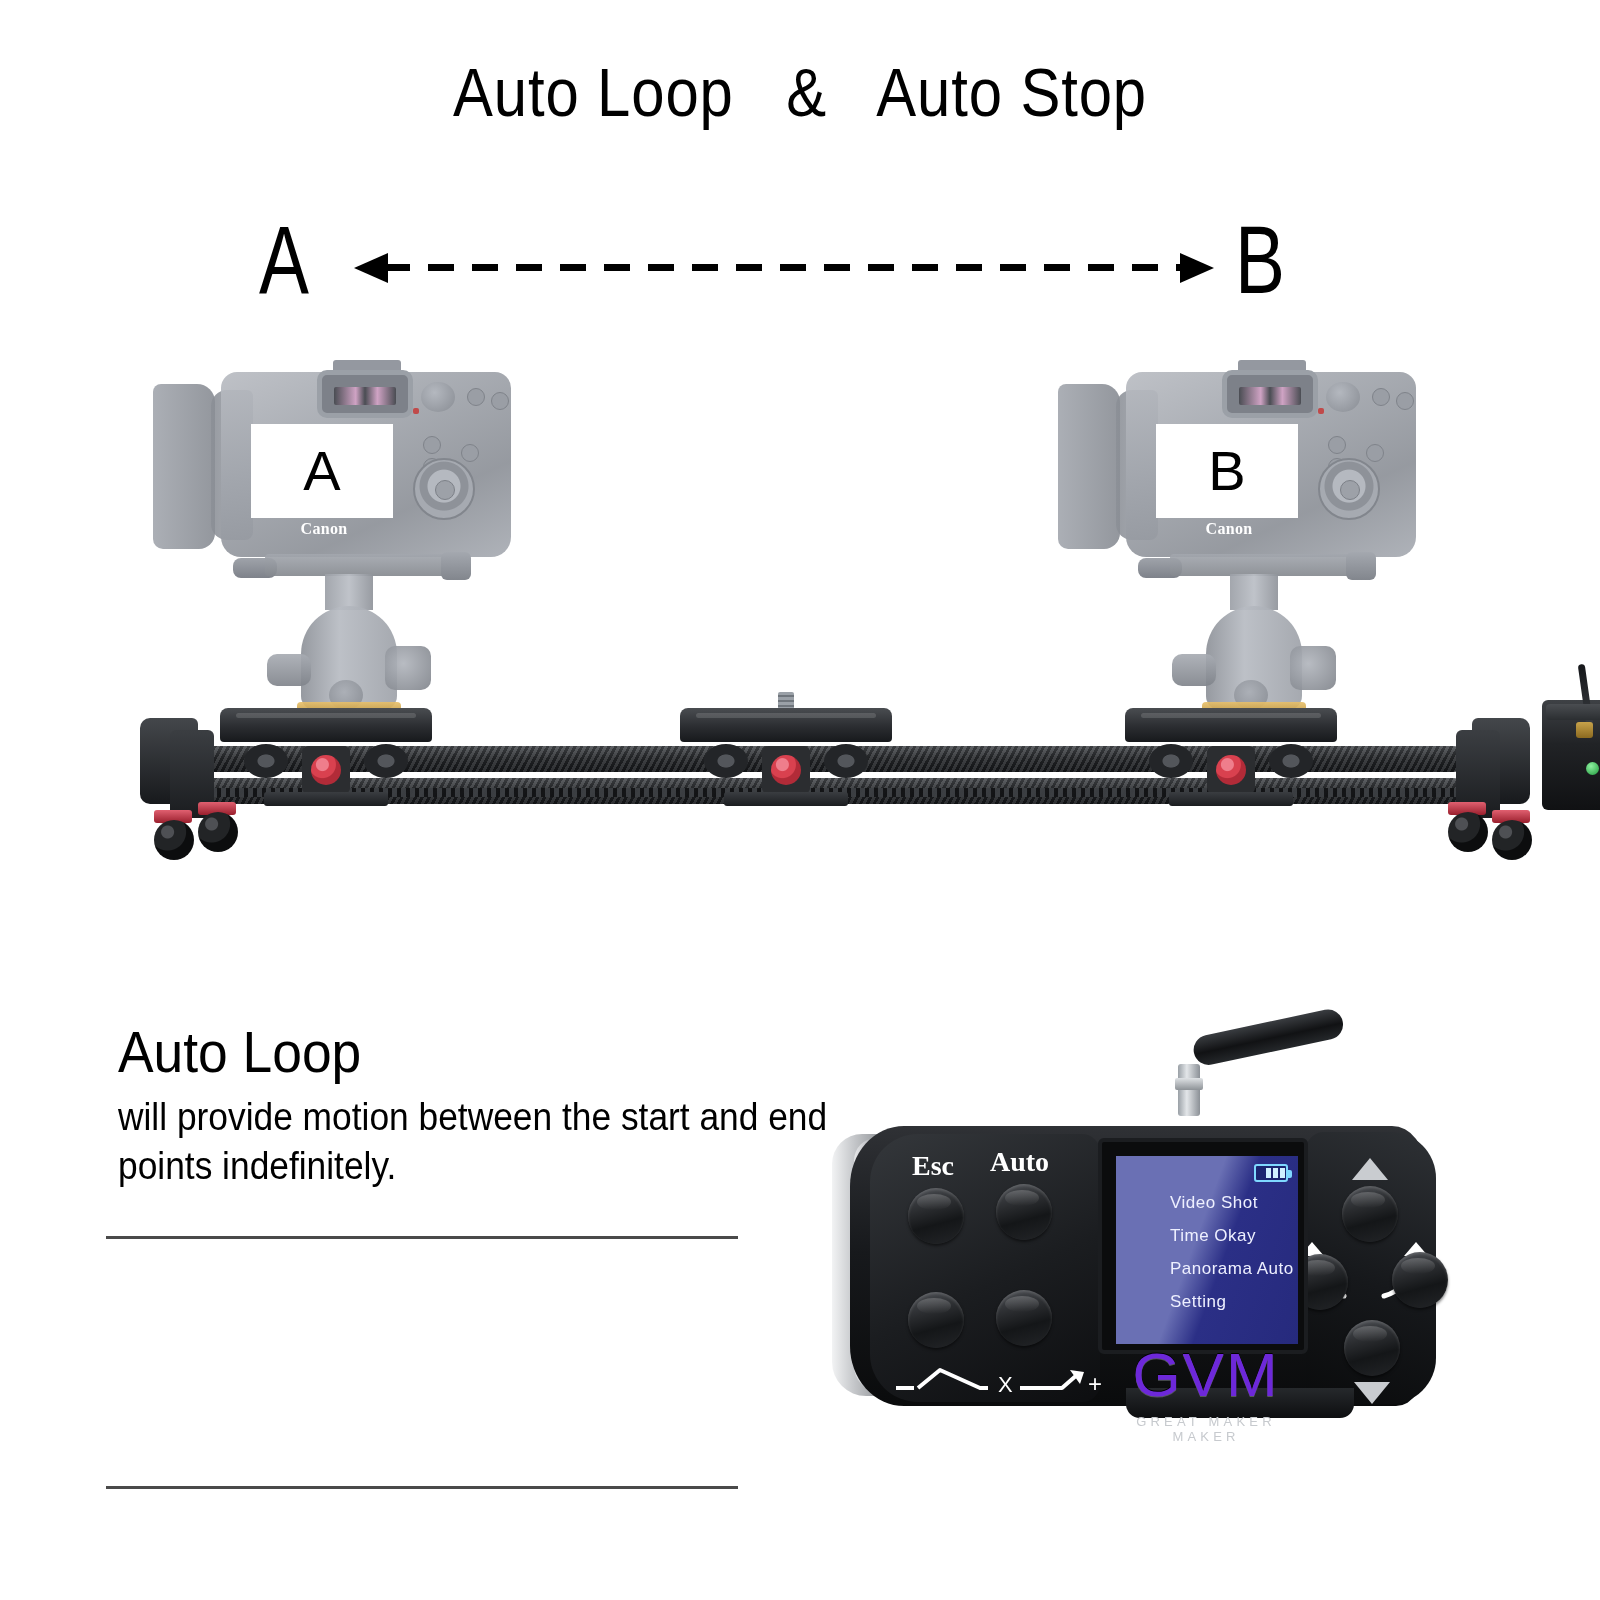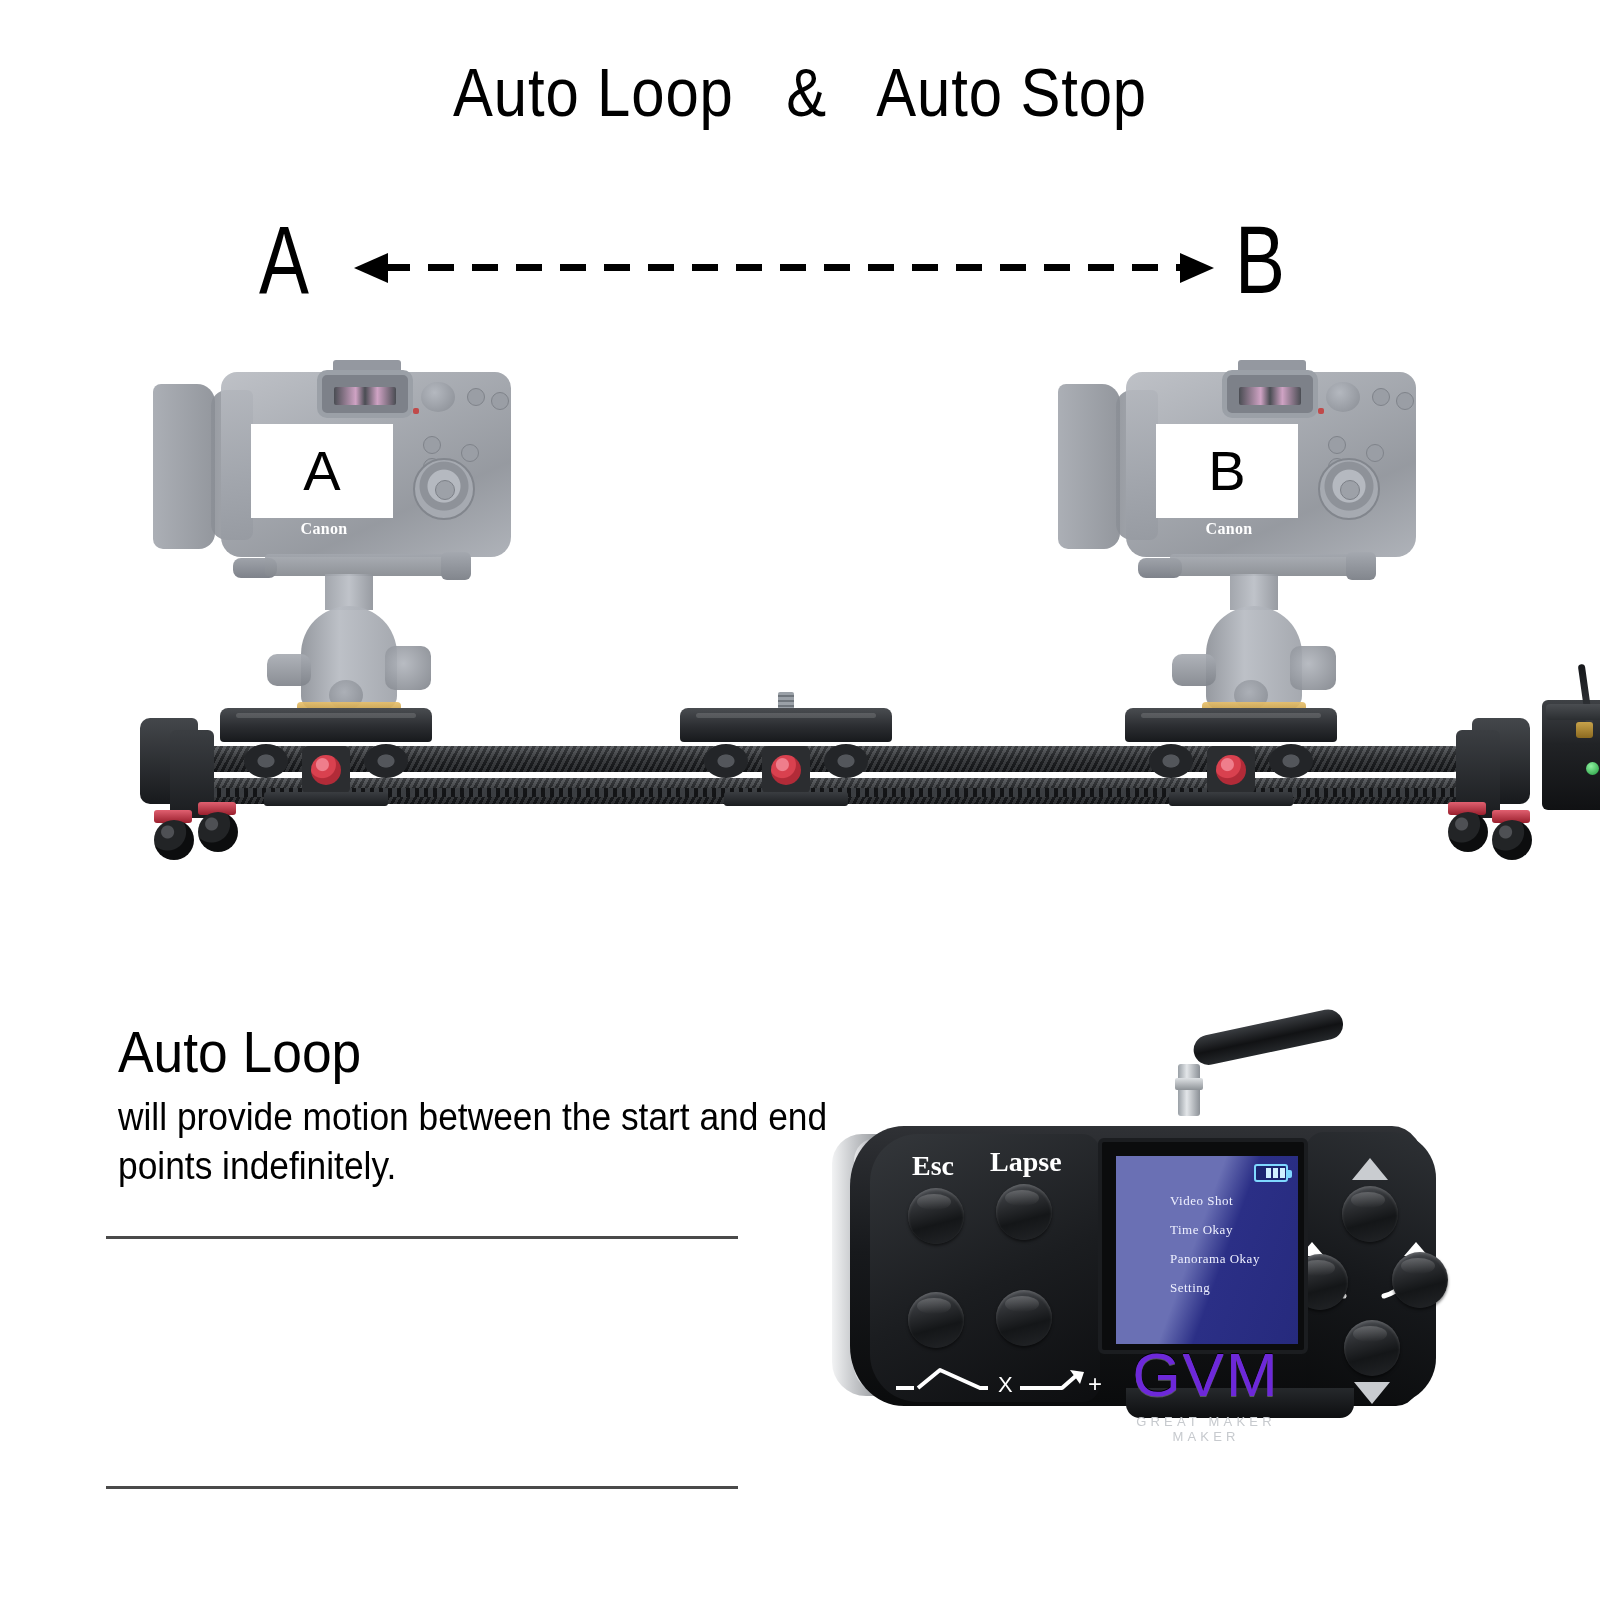--- a/index.html
+++ b/index.html
@@ -488,22 +488,22 @@
     width: 182px; height: 188px;
     background:
       linear-gradient(110deg, #6a70b4 0%, #6a70b4 44%, #2b2f86 58%, #262a7d 100%);
     overflow: hidden;
   }
   #remote .screen .menu {
     position: absolute; left: 14px; top: 22px;
   }
   #remote .screen .menu li {
     list-style: none;
-    font-family: Liberation Serif, serif;
-    font-size: 13px;
+    font-family: Liberation Sans, sans-serif;
+    font-size: 17px;
     line-height: 1;
     color: #eef0ff;
     margin: 0 0 16px 0;
     white-space: nowrap;
     letter-spacing: .5px;
   }
   #remote .screen .battery {
     position: absolute; right: 10px; top: 8px;
     width: 34px; height: 18px;
     border: 2px solid #7fd8ff;
@@ -718,21 +718,21 @@
       <div class="sma"></div>
     </div>
 
     <div class="bezel-l"></div>
     <div class="shell"></div>
     <div class="pad-left"></div>
     <div class="pad-right"></div>
     <div class="base-lip"></div>
 
     <div class="key-lab" id="lab-esc">Esc</div>
-    <div class="key-lab" id="lab-okay">Lapse</div>
+    <div class="key-lab" id="lab-okay">Auto</div>
 
     <div class="btn" id="btn-esc"></div>
     <div class="btn" id="btn-okay"></div>
     <div class="btn" id="btn-sl"></div>
     <div class="btn" id="btn-sr"></div>
 
     <div class="ramp" id="ramp-row">
       <svg width="220" height="40" viewBox="0 0 220 40">
         <path d="M4 30 L22 30" stroke="#fff" stroke-width="4" fill="none"></path>
         <path d="M26 30 L48 12 L88 30 L96 30" stroke="#fff" stroke-width="4" fill="none" stroke-linejoin="round"></path>
@@ -770,21 +770,21 @@
     <div class="screen-frame">
       <div class="screen">
         <div class="battery">
           <i></i>
           <i></i>
           <i></i>
         </div>
         <ul class="menu">
           <li>Video Shot</li>
           <li>Time Okay</li>
-          <li>Panorama Okay</li>
+          <li>Panorama Auto</li>
           <li>Setting</li>
         </ul>
       </div>
     </div>
 
     <div class="logo">
       <div class="mark">GVM</div>
       <div class="tag">GREAT MAKER MAKER</div>
     </div>
   </div>

